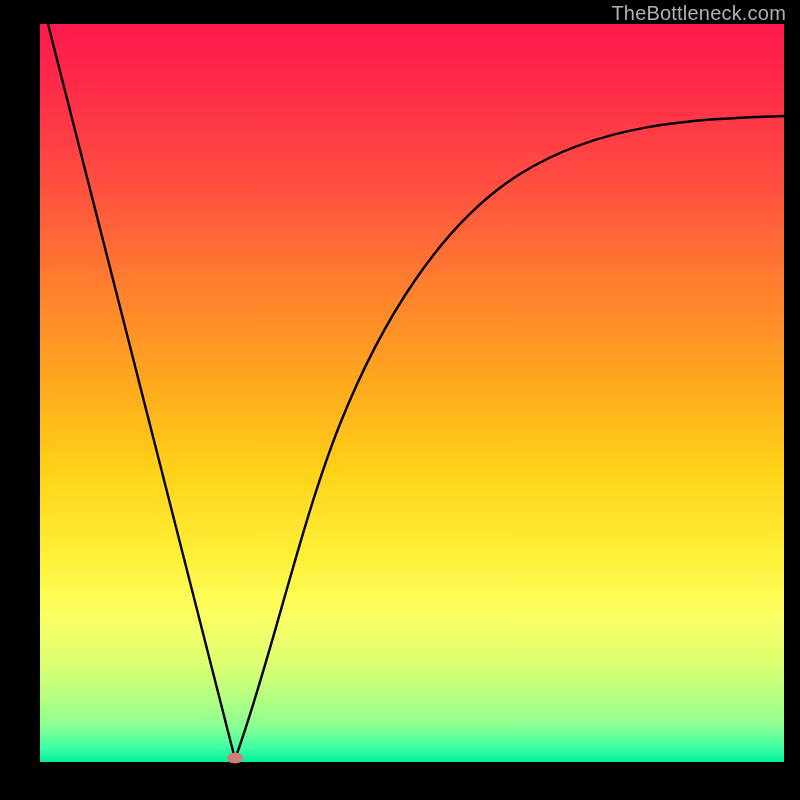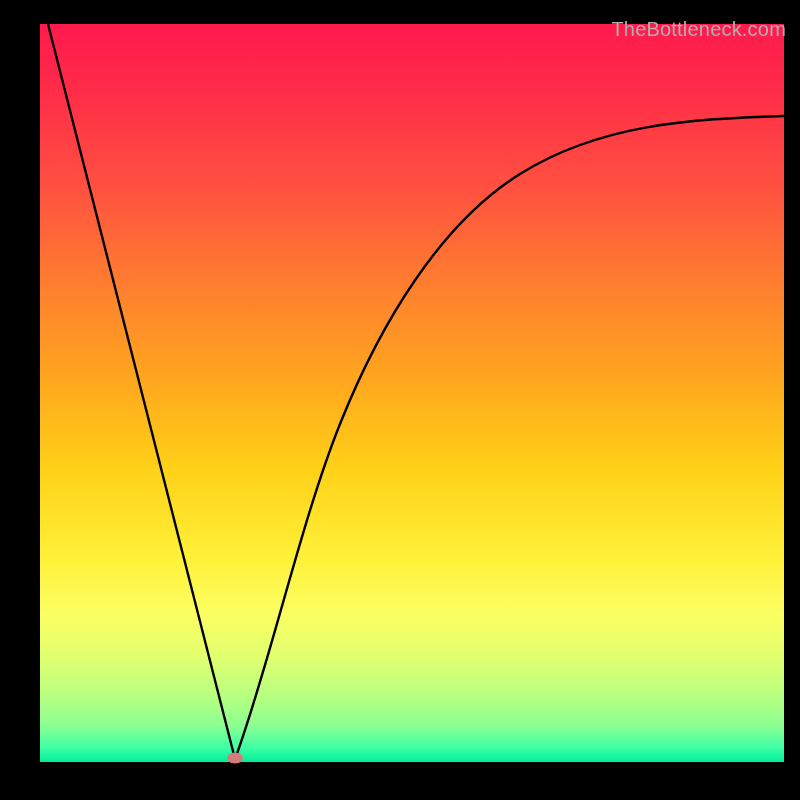--- a/index.html
+++ b/index.html
@@ -58,21 +58,20 @@
     transform: translate(-50%, -50%);
   }
   .watermark {
     position: absolute;
     top: 2px;
     right: 14px;
     color: #b0b0b0;
     font-size: 20px;
     font-weight: 500;
     letter-spacing: 0.2px;
-    margin-top: 16px;
   }
 </style>
 </head>
 <body>
 
 <div class="frame">
 
   <div class="plot-area">
     <svg class="curve" viewBox="0 0 744 738" preserveAspectRatio="none">
 

